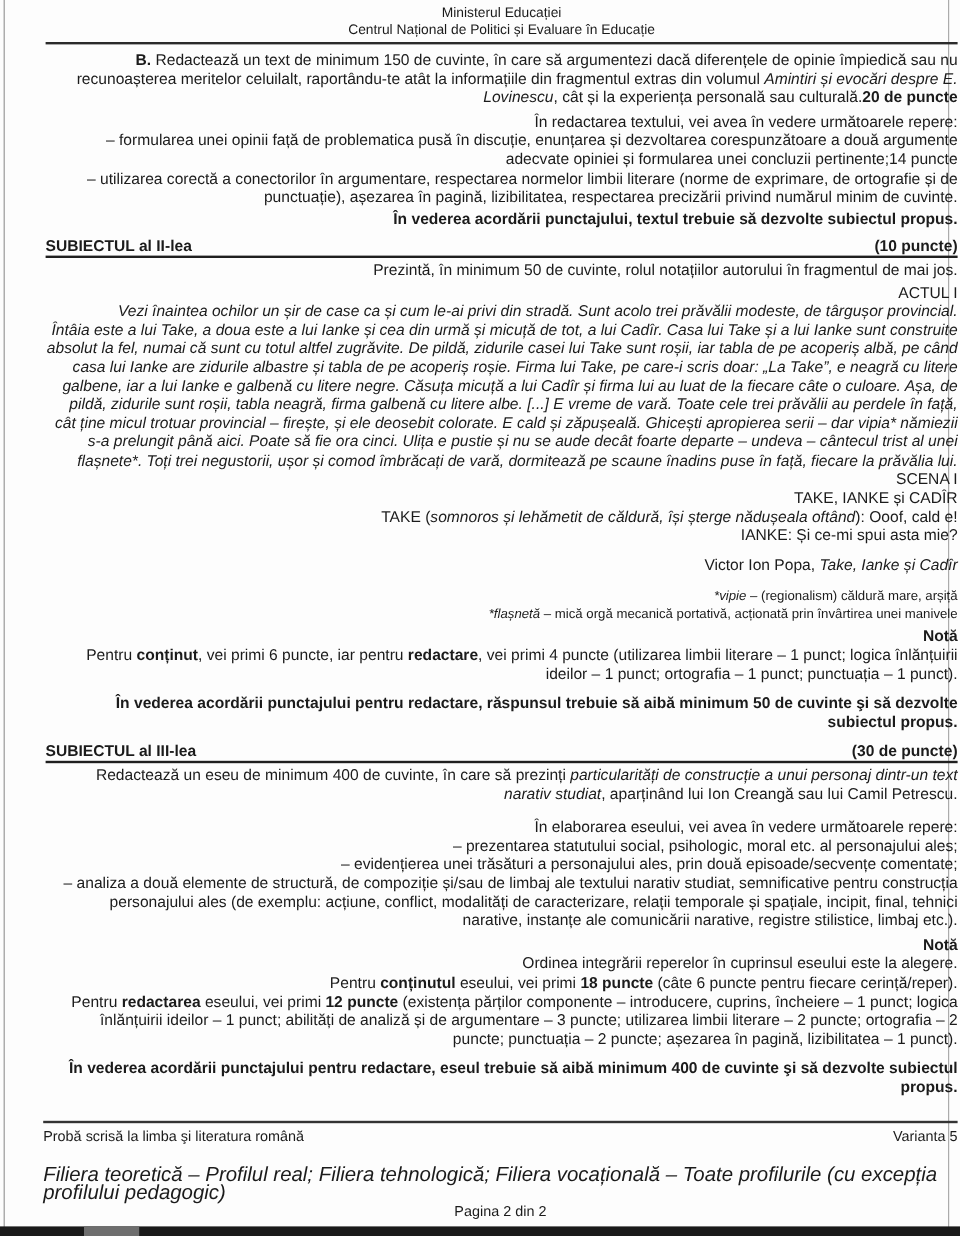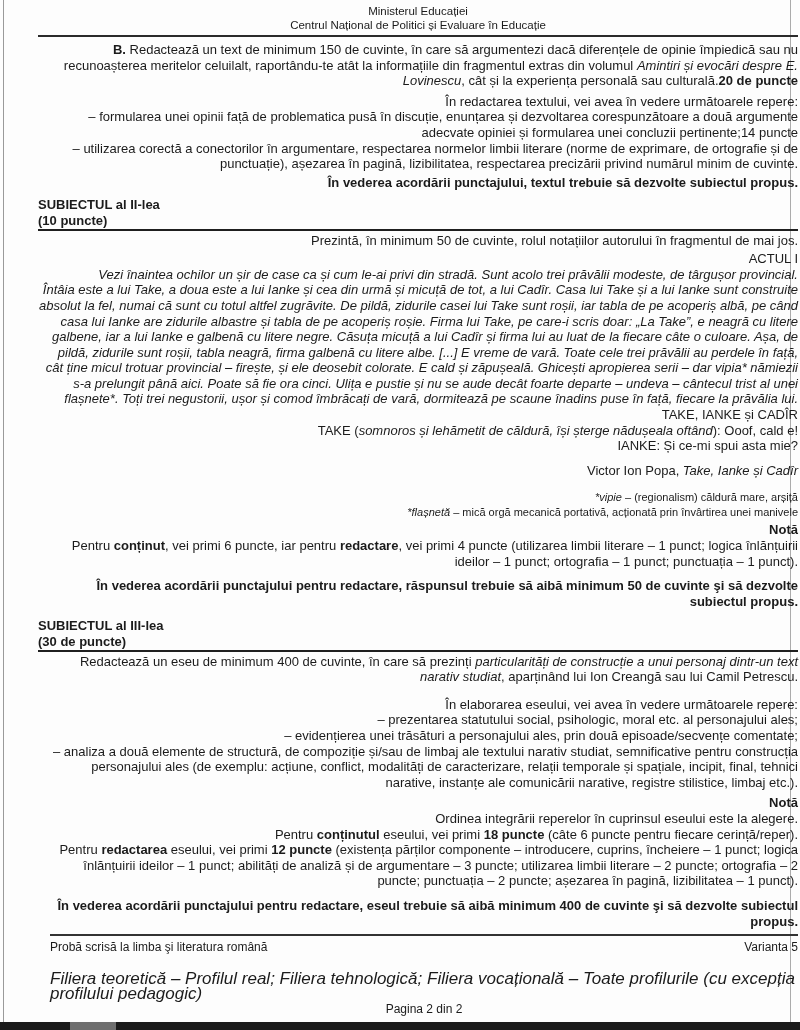--- a/index.html
+++ b/index.html
@@ -13,30 +13,30 @@
   .content p{margin:0;text-align:right;}
   .hdr{font-size:11.5px;line-height:14px;text-align:center;}
   .hdr-rule{border-bottom:2px solid #2b2b2b;margin-top:3px;margin-bottom:5px;height:0;}
   .justify{text-align:justify;}
   .bold{font-weight:bold;}
   .ital{font-style:italic;}
   .pts{float:right;}
   .pts-line{text-align:right;}
   .req{font-weight:bold;text-align:justify;}
   .subject-row{display:flex;justify-content:space-between;font-weight:bold;
-               border-bottom:2px solid #1f1f1f;margin-top:7px;margin-bottom:2px;flex-direction:column;}
+               border-bottom:2px solid #1f1f1f;margin-top:7px;margin-bottom:2px;}
   .center{text-align:right;}
   .fragment{font-style:italic;text-align:justify;text-indent:56px;}
   .attribution{text-align:right;}
   .footnote{font-size:11px;line-height:14.5px;}
   .gap-xs{margin-top:3px !important;}
   .gap-sm{margin-top:5px !important;}
   .gap-md{margin-top:9px !important;}
   .gap-lg{margin-top:12px !important;}
-  .footer{position:absolute;left:50px;right:36px;bottom:13px;}
+  .footer{position:absolute;left:36px;right:36px;bottom:13px;}
   .footer-rule{border-top:2px solid #333;margin-bottom:4px;height:0;}
   .footer-row{display:flex;justify-content:space-between;font-size:12px;line-height:15px;}
   .footer-tracks{font-style:italic;font-size:17px;line-height:15px;margin-top:16px;}
   .footer-page{text-align:center;font-size:12px;line-height:15px;margin-top:1px;}
 </style>
 </head>
 <body>
 
 <div class="page">
   <div class="edge-left"></div>
@@ -62,20 +62,21 @@
       <span>SUBIECTUL al II-lea</span>
       <span>(10 puncte)</span>
     </div>
 
     <p>Prezintă, în minimum 50 de cuvinte, rolul notațiilor autorului în fragmentul de mai jos.</p>
 
     <div class="center gap-xs">ACTUL I</div>
 
     <p class="fragment">Vezi înaintea ochilor un șir de case ca și cum le-ai privi din stradă. Sunt acolo trei prăvălii modeste, de târgușor provincial. Întâia este a lui Take, a doua este a lui Ianke și cea din urmă și micuță de tot, a lui Cadîr. Casa lui Take și a lui Ianke sunt construite absolut la fel, numai că sunt cu totul altfel zugrăvite. De pildă, zidurile casei lui Take sunt roșii, iar tabla de pe acoperiș albă, pe când casa lui Ianke are zidurile albastre și tabla de pe acoperiș roșie. Firma lui Take, pe care-i scris doar: „La Take”, e neagră cu litere galbene, iar a lui Ianke e galbenă cu litere negre. Căsuța micuță a lui Cadîr și firma lui au luat de la fiecare câte o culoare. Așa, de pildă, zidurile sunt roșii, tabla neagră, firma galbenă cu litere albe. [...] E vreme de vară. Toate cele trei prăvălii au perdele în față, cât ține micul trotuar provincial – firește, și ele deosebit colorate. E cald și zăpușeală. Ghicești apropierea serii – dar vipia* nămiezii s-a prelungit până aici. Poate să fie ora cinci. Ulița e pustie și nu se aude decât foarte departe – undeva – cântecul trist al unei flașnete*. Toți trei negustorii, ușor și comod îmbrăcați de vară, dormitează pe scaune înadins puse în față, fiecare la prăvălia lui.</p>
 
+    <div class="center">SCENA I</div>
     <div class="center">TAKE, IANKE și CADÎR</div>
 
     <p><span>TAKE (</span><span class="ital">somnoros și lehămetit de căldură, își șterge nădușeala oftând</span><span>): Ooof, cald e!</span></p>
     <p>IANKE: Și ce-mi spui asta mie?</p>
 
     <p class="attribution gap-md"><span>Victor Ion Popa, </span><span class="ital">Take, Ianke și Cadîr</span></p>
 
     <p class="footnote gap-lg"><span class="ital">*vipie</span><span> – (regionalism) căldură mare, arșiță</span></p>
     <p class="footnote"><span class="ital">*flașnetă</span><span> – mică orgă mecanică portativă, acționată prin învârtirea unei manivele</span></p>
 

